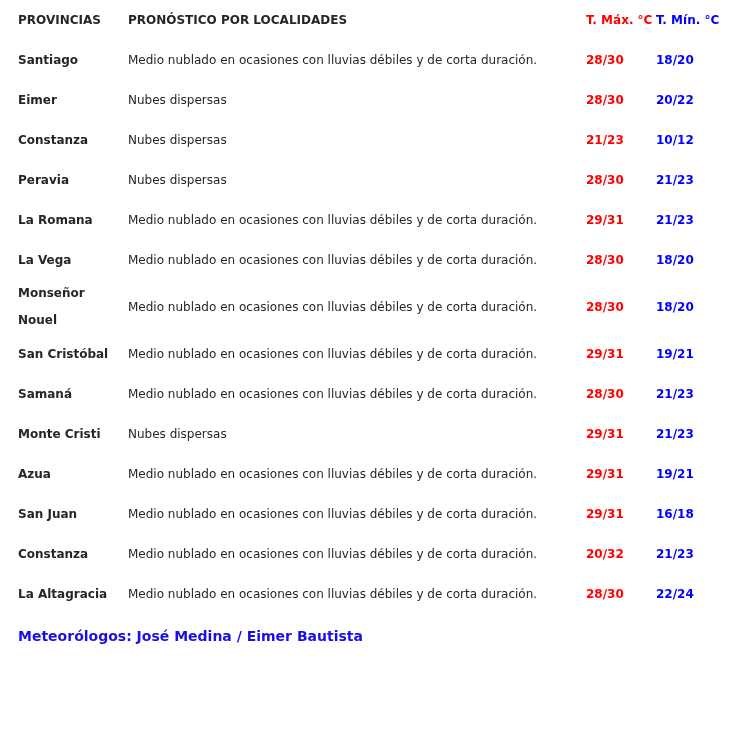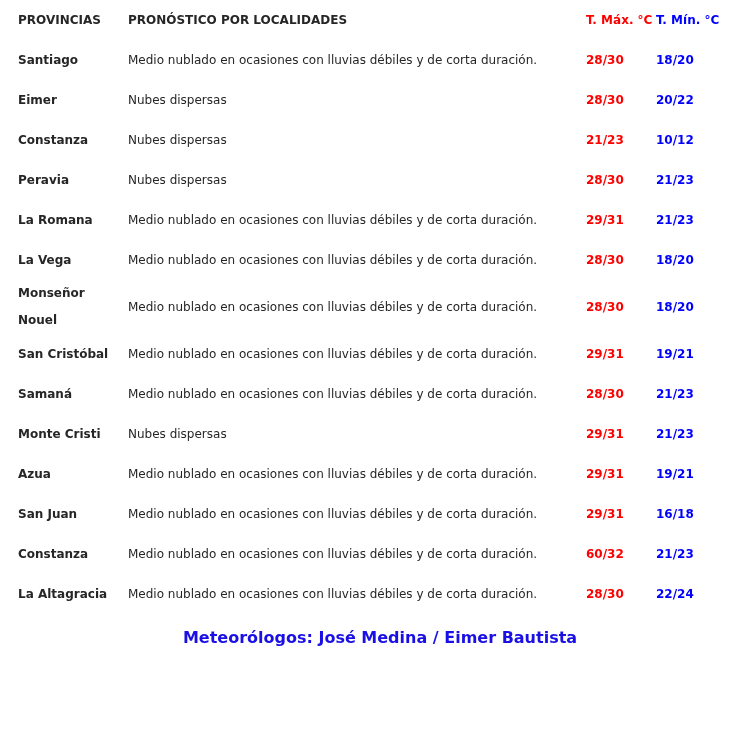--- a/index.html
+++ b/index.html
@@ -51,24 +51,23 @@
   th.h-tmax, .cell-tmax {
     font-weight: bold;
     color: var(--max-temp, #ff0000);
   }
   th.h-tmin, .cell-tmin {
     font-weight: bold;
     color: var(--min-temp, #0000ff);
   }
   .footer-credit {
     margin-top: 14px;
-    font-size: 16px;
+    font-size: 14px;
     font-weight: bold;
     color: var(--footer, #1a10e6);
-    text-align: center;
   }
 </style>
 </head>
 <body>
 
 <div class="page">
 
   <table class="forecast">
     <colgroup>
       <col class="c-province">
@@ -153,21 +152,21 @@
         </tr>
         <tr>
           <td class="cell-province">San Juan</td>
           <td class="cell-forecast">Medio nublado en ocasiones con lluvias débiles y de corta duración.</td>
           <td class="cell-tmax">29/31</td>
           <td class="cell-tmin">16/18</td>
         </tr>
         <tr>
           <td class="cell-province">Constanza</td>
           <td class="cell-forecast">Medio nublado en ocasiones con lluvias débiles y de corta duración.</td>
-          <td class="cell-tmax">60/32</td>
+          <td class="cell-tmax">20/32</td>
           <td class="cell-tmin">21/23</td>
         </tr>
         <tr>
           <td class="cell-province">La Altagracia</td>
           <td class="cell-forecast">Medio nublado en ocasiones con lluvias débiles y de corta duración.</td>
           <td class="cell-tmax">28/30</td>
           <td class="cell-tmin">22/24</td>
         </tr>
       </tbody>
   </table>

